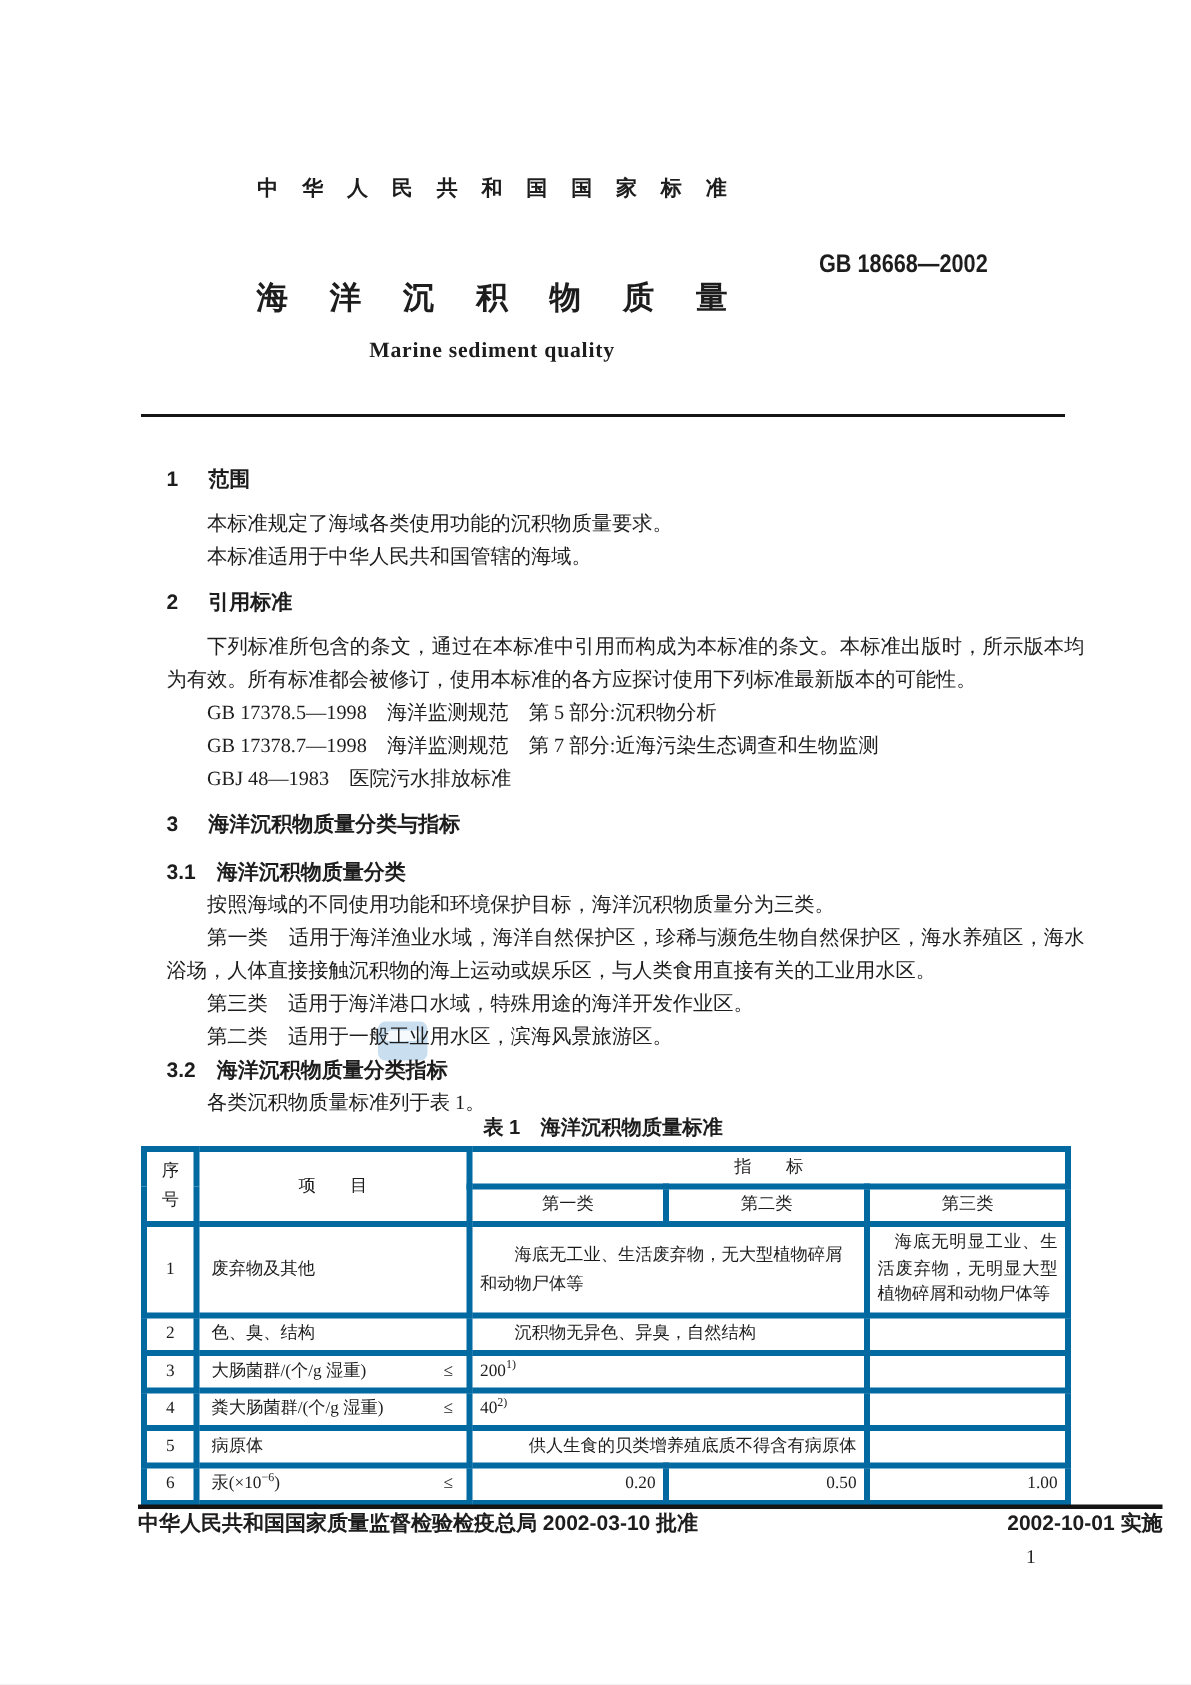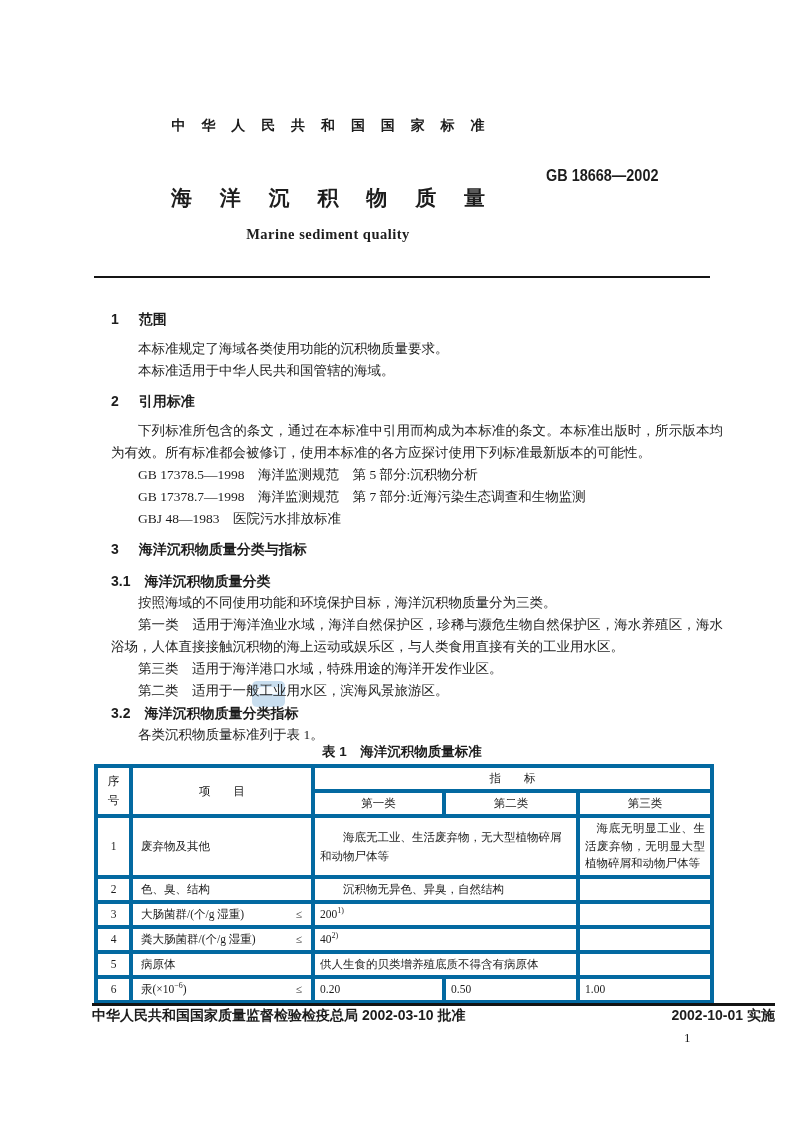--- a/index.html
+++ b/index.html
@@ -60,21 +60,21 @@
   .rh-h1{height:25px;}
   .rh-h2{height:22px;}
   .rh-big{height:61px;}
   .rh{height:23px;}
   .rh-last{height:25px;}
   .item-cell{padding-left:8px !important;margin-left:48px;}
   .item-flex{display:flex;justify-content:space-between;align-items:center;padding-right:4px;}
   .desc-ind{text-indent:2em;text-align:left;}
   .desc-just{text-align:justify;text-indent:1em;padding:2px 5px !important;line-height:17.5px;}
   .val-left{text-align:left;}
-  .val-center{text-align:left;}
+  .val-center{text-align:right;}
   sup{font-size:8px;line-height:0;}
   
   .watermark{
     position:absolute;left:252px;top:681px;width:33px;height:26px;border-radius:5px;
     background:rgba(126,177,216,.42);overflow:hidden;
   }
   .watermark:before{
     content:"";position:absolute;left:5px;top:6px;width:23px;height:7px;
     background:rgba(255,255,255,.85);border-radius:3px;transform:skewX(-18deg);
   }

